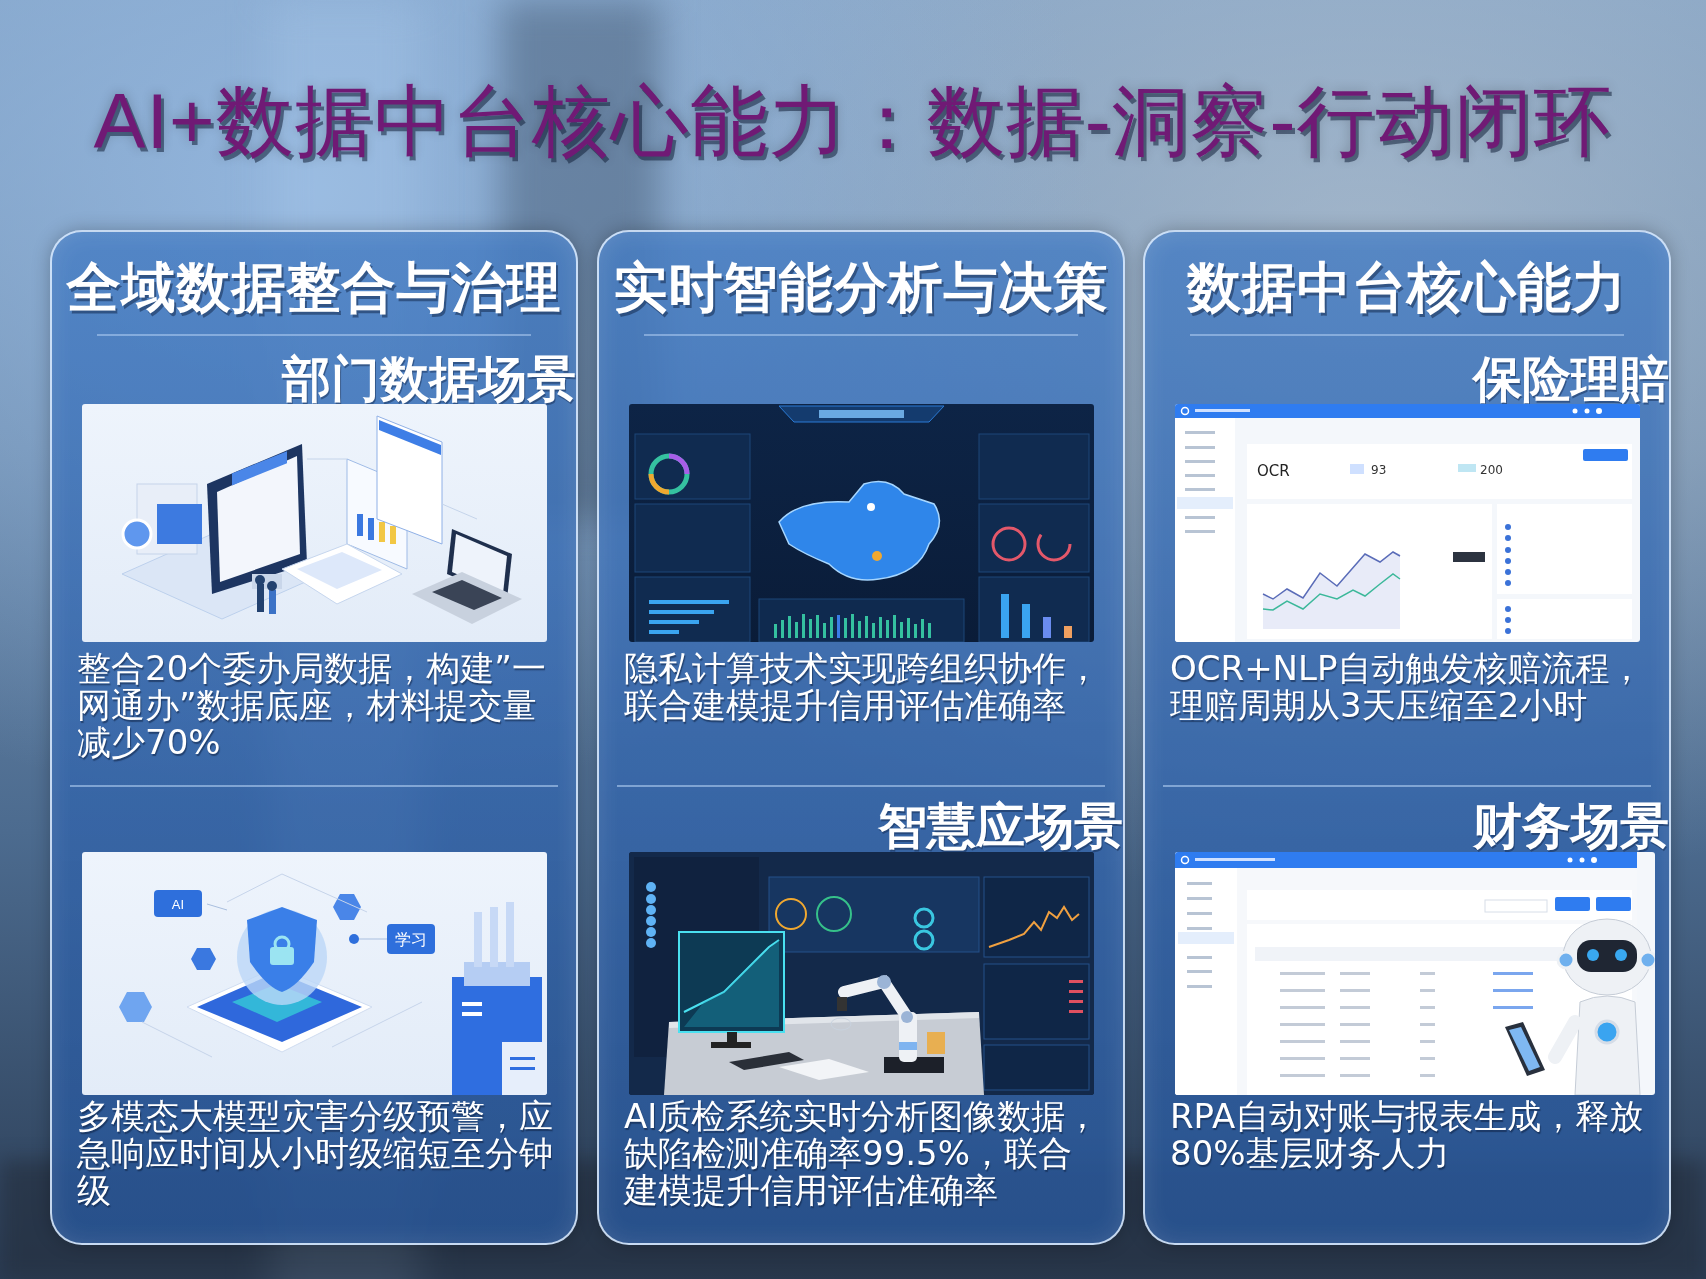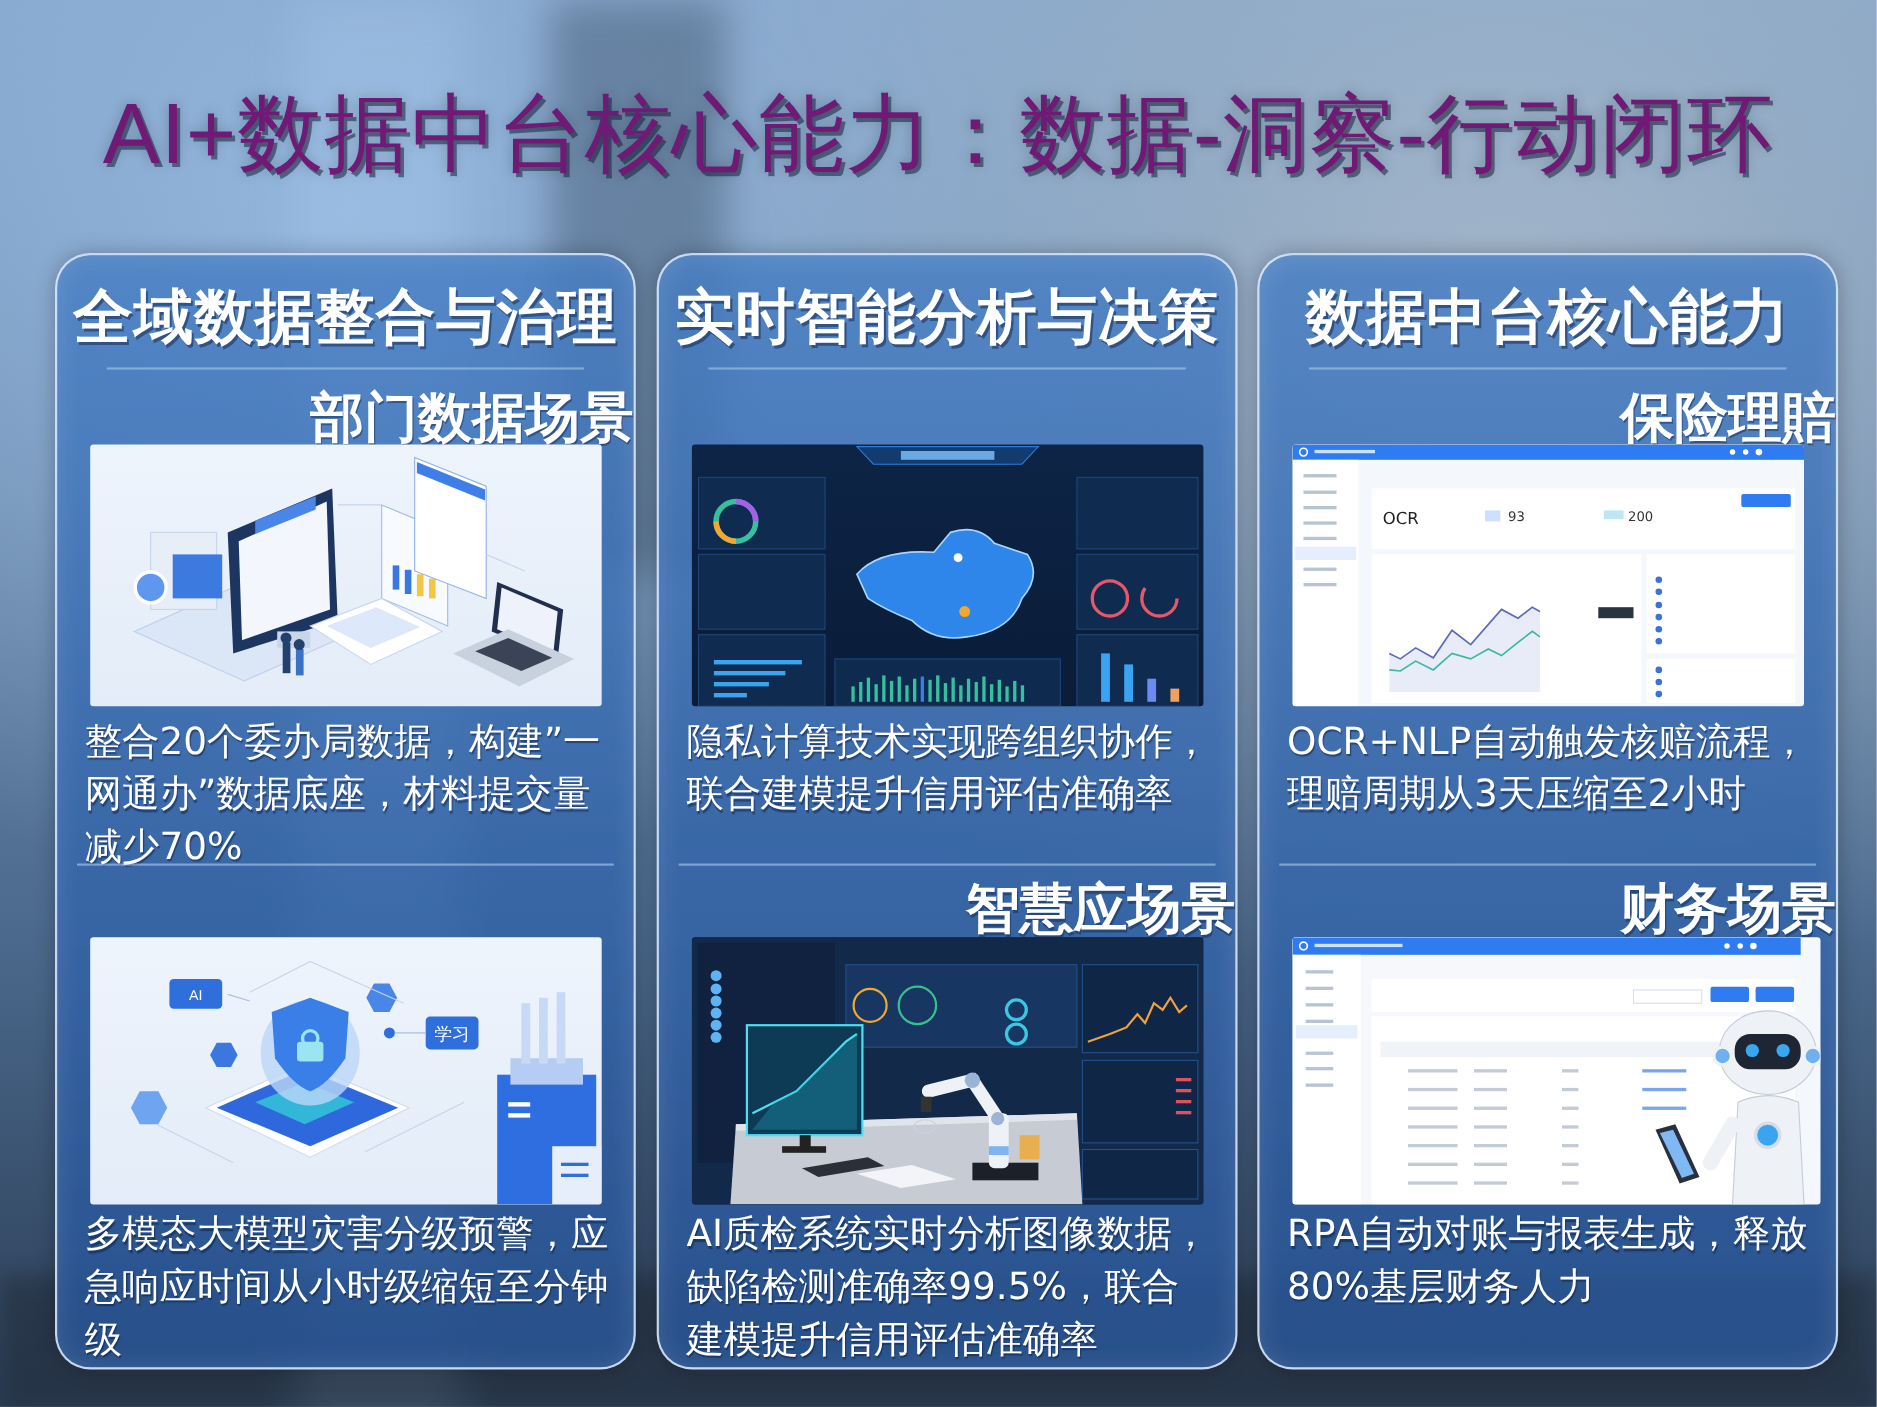--- a/index.html
+++ b/index.html
@@ -52,21 +52,21 @@
   .scene-label.bottom{top:562px;}
 
   .scene-image{
     position:absolute;left:30px;width:465px;border-radius:3px;overflow:hidden;
   }
   .scene-image.top{top:172px;height:238px;}
   .scene-image.bottom{top:620px;height:243px;}
 
   .desc{
     position:absolute;left:25px;right:18px;
-    font-size:34px;line-height:48px;color:#fff;
+    font-size:34px;line-height:37px;color:#fff;
     text-shadow:1px 2px 1px rgba(10,25,55,0.5);
   }
   .desc.top{top:418px;}
   .desc.bottom{top:866px;}
 
   .mid-rule{position:absolute;left:18px;right:18px;top:553px;height:2px;background:rgba(200,225,255,0.5);}
 
   
   .illus-light{background:linear-gradient(180deg,#eef4fc 0%,#e3ecf8 100%);}
   .illus-dark{background:linear-gradient(180deg,#0d2446 0%,#0a1c38 100%);}

